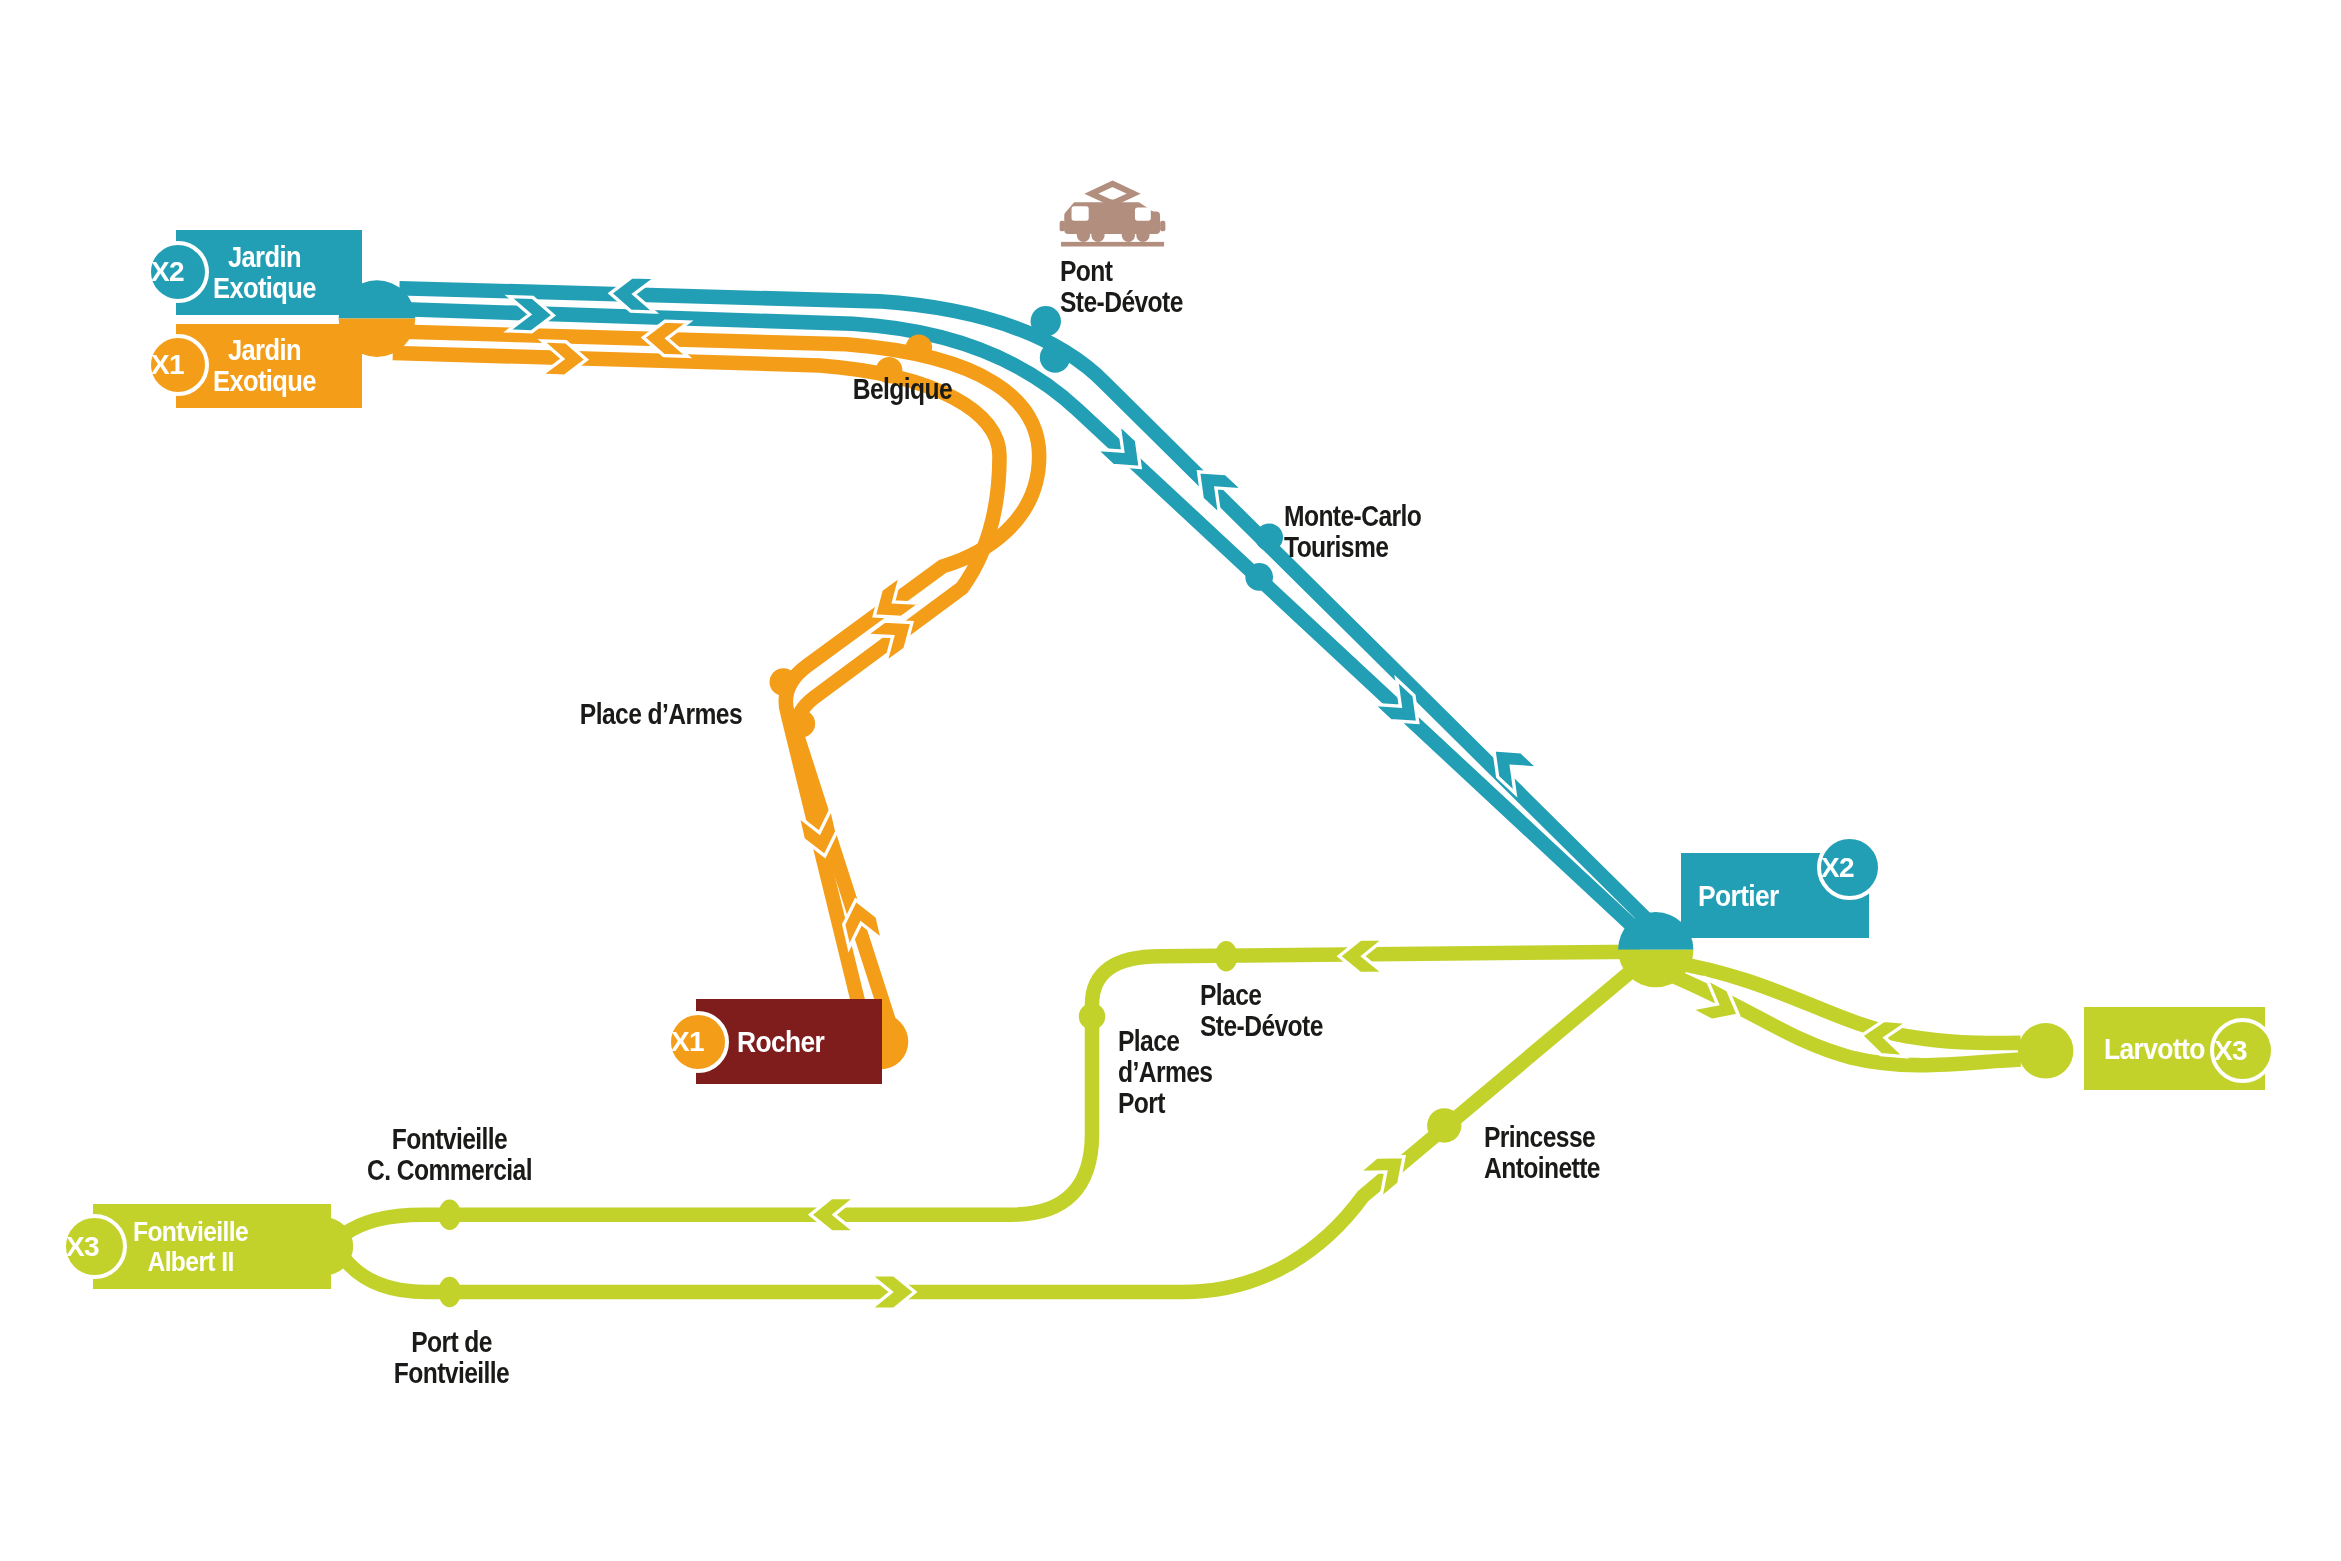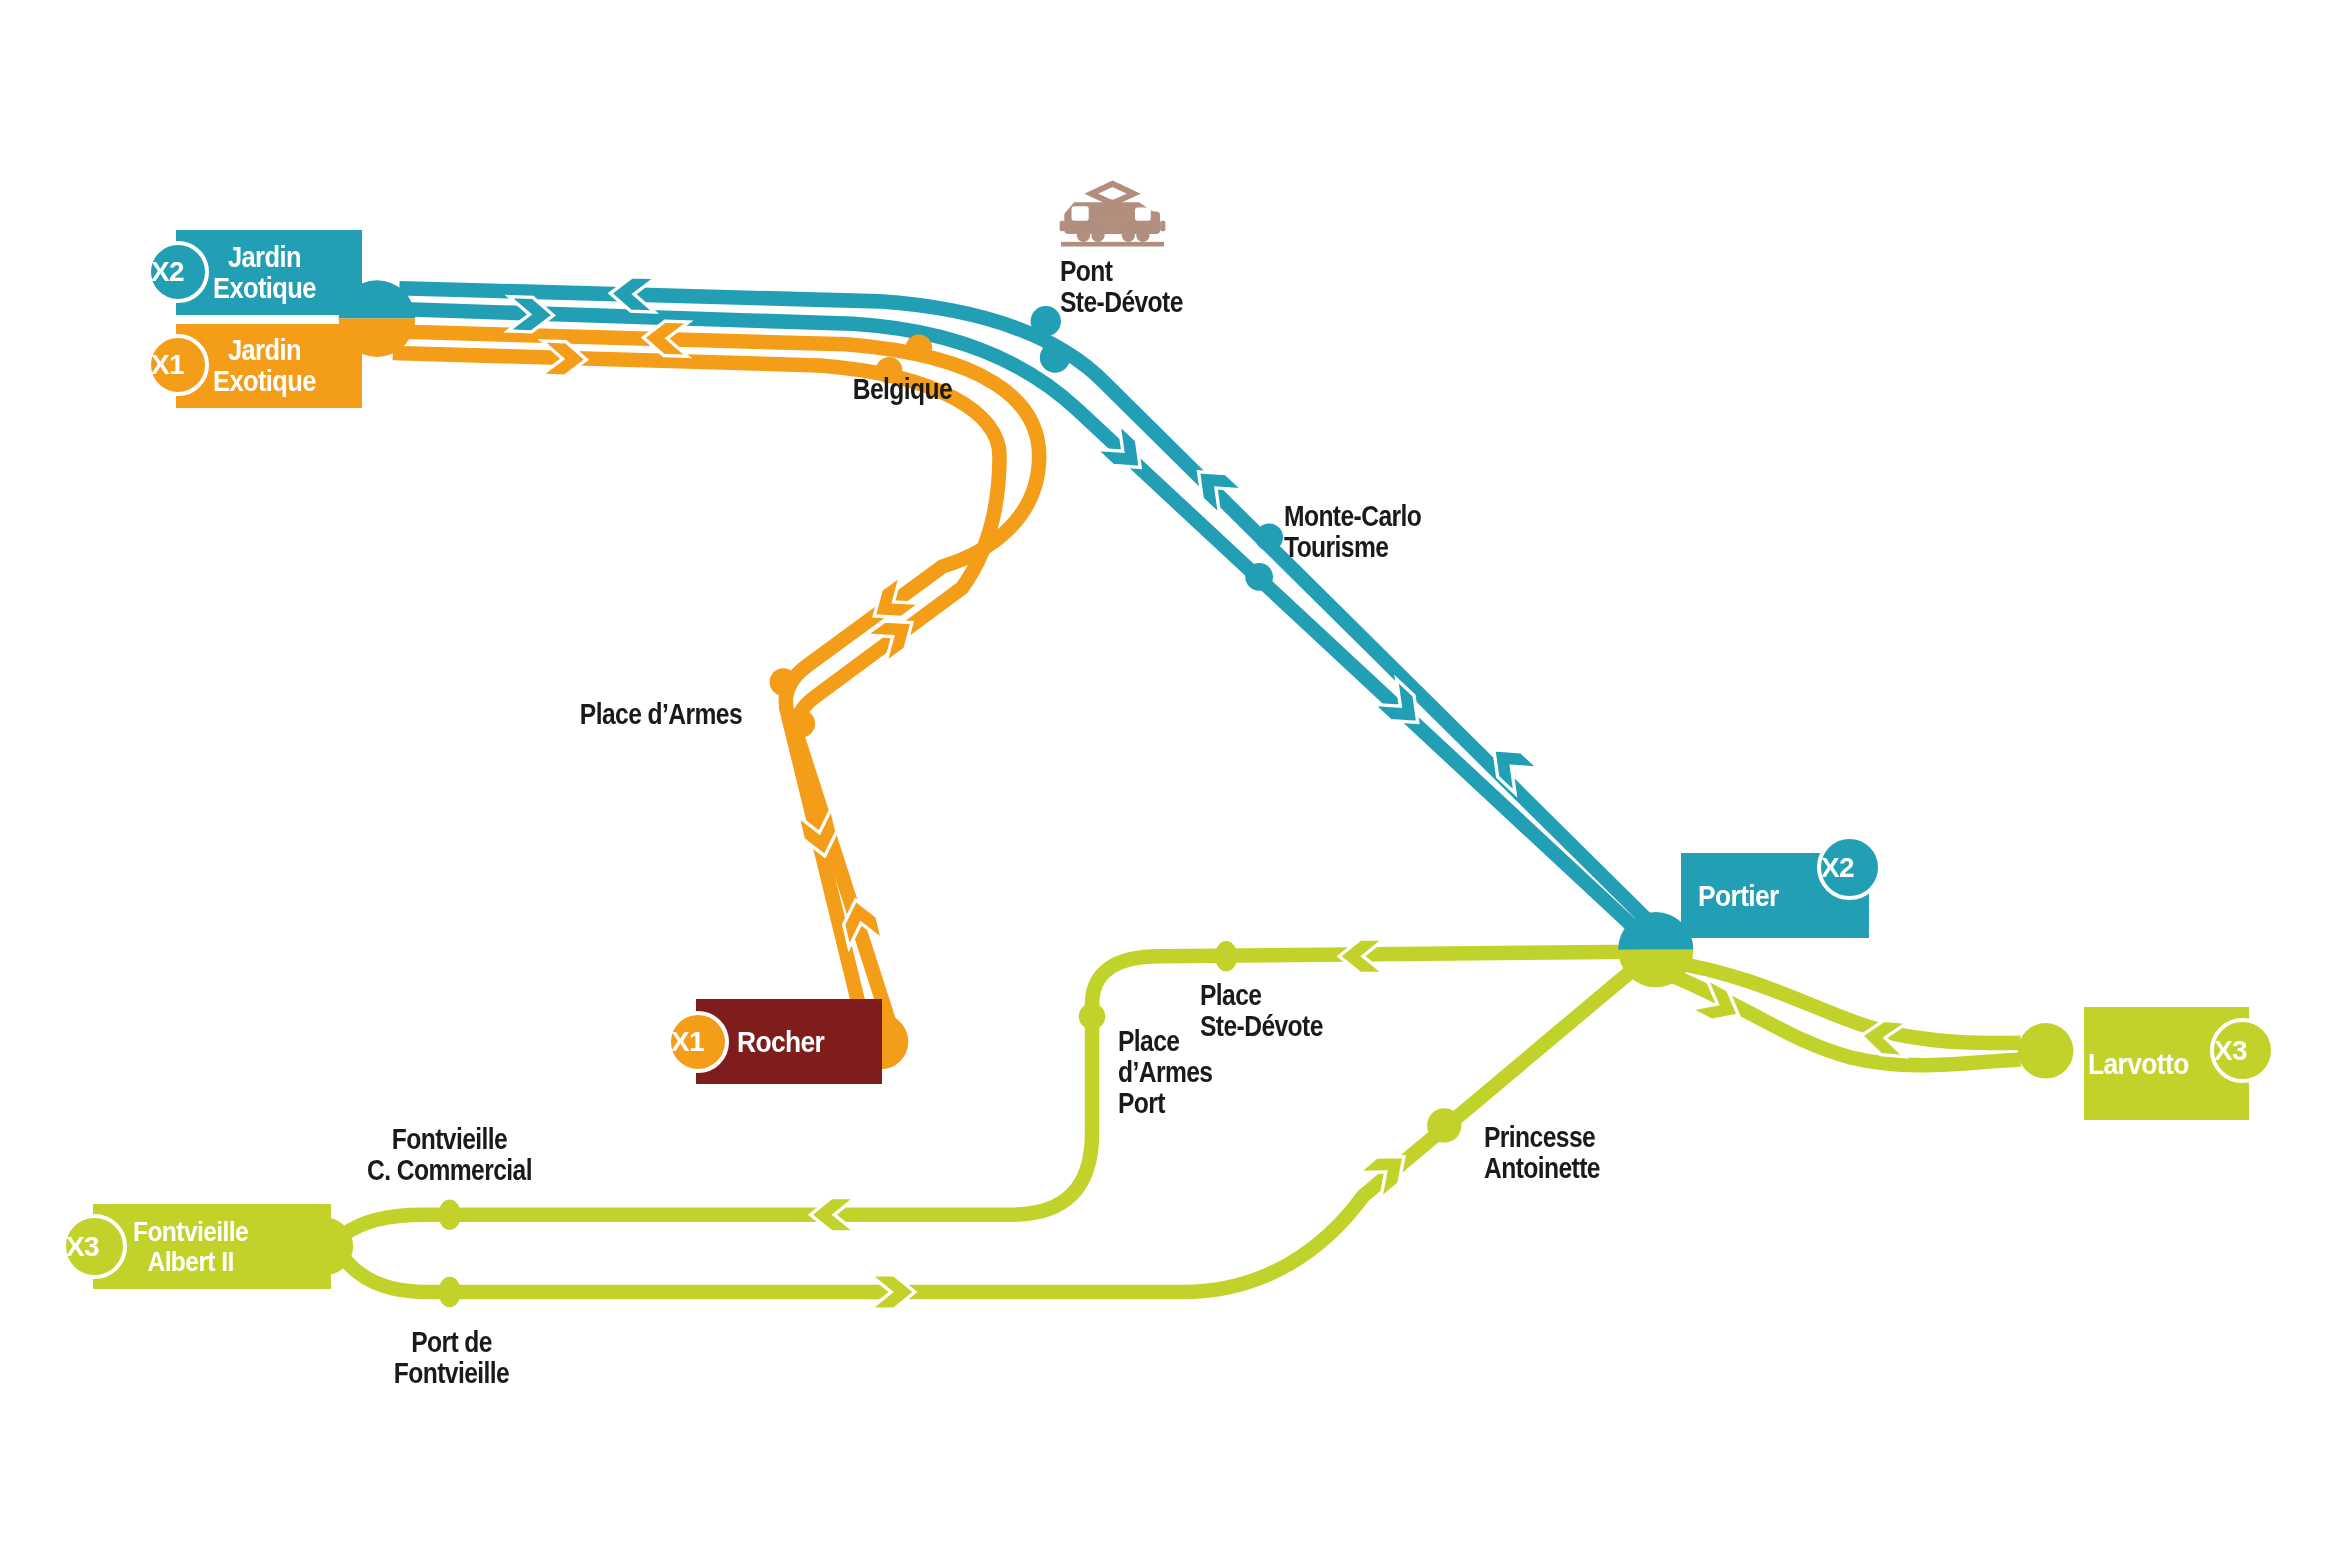--- a/index.html
+++ b/index.html
@@ -137,21 +137,21 @@
     <span>X1</span>
   </div>
 
   <div class="tbox" style="left:1681px;top:825px;width:171px;height:85px;background:#229FB5;padding-left:17px;margin-top:28px;">
     <div class="btxt" style="font-size:30px;">Portier</div>
   </div>
   <div class="badge" style="left:1817px;top:835px;width:65px;height:65px;background:#229FB5;">
     <span>X2</span>
   </div>
 
-  <div class="tbox" style="left:2084px;top:1007px;width:161px;height:113px;background:#C3D22B;padding-left:4px;">
+  <div class="tbox" style="left:2084px;top:1007px;width:161px;height:83px;background:#C3D22B;padding-left:20px;">
     <div class="btxt" style="font-size:30px;">Larvotto</div>
   </div>
   <div class="badge" style="left:2210px;top:1018px;width:65px;height:65px;background:#C3D22B;">
     <span>X3</span>
   </div>
 
   <div class="tbox" style="left:93px;top:1204px;width:198px;height:85px;background:#C3D22B;padding-left:40px;">
     <div class="btxt" style="font-size:28px;">Fontvieille
 Albert II</div>
   </div>

